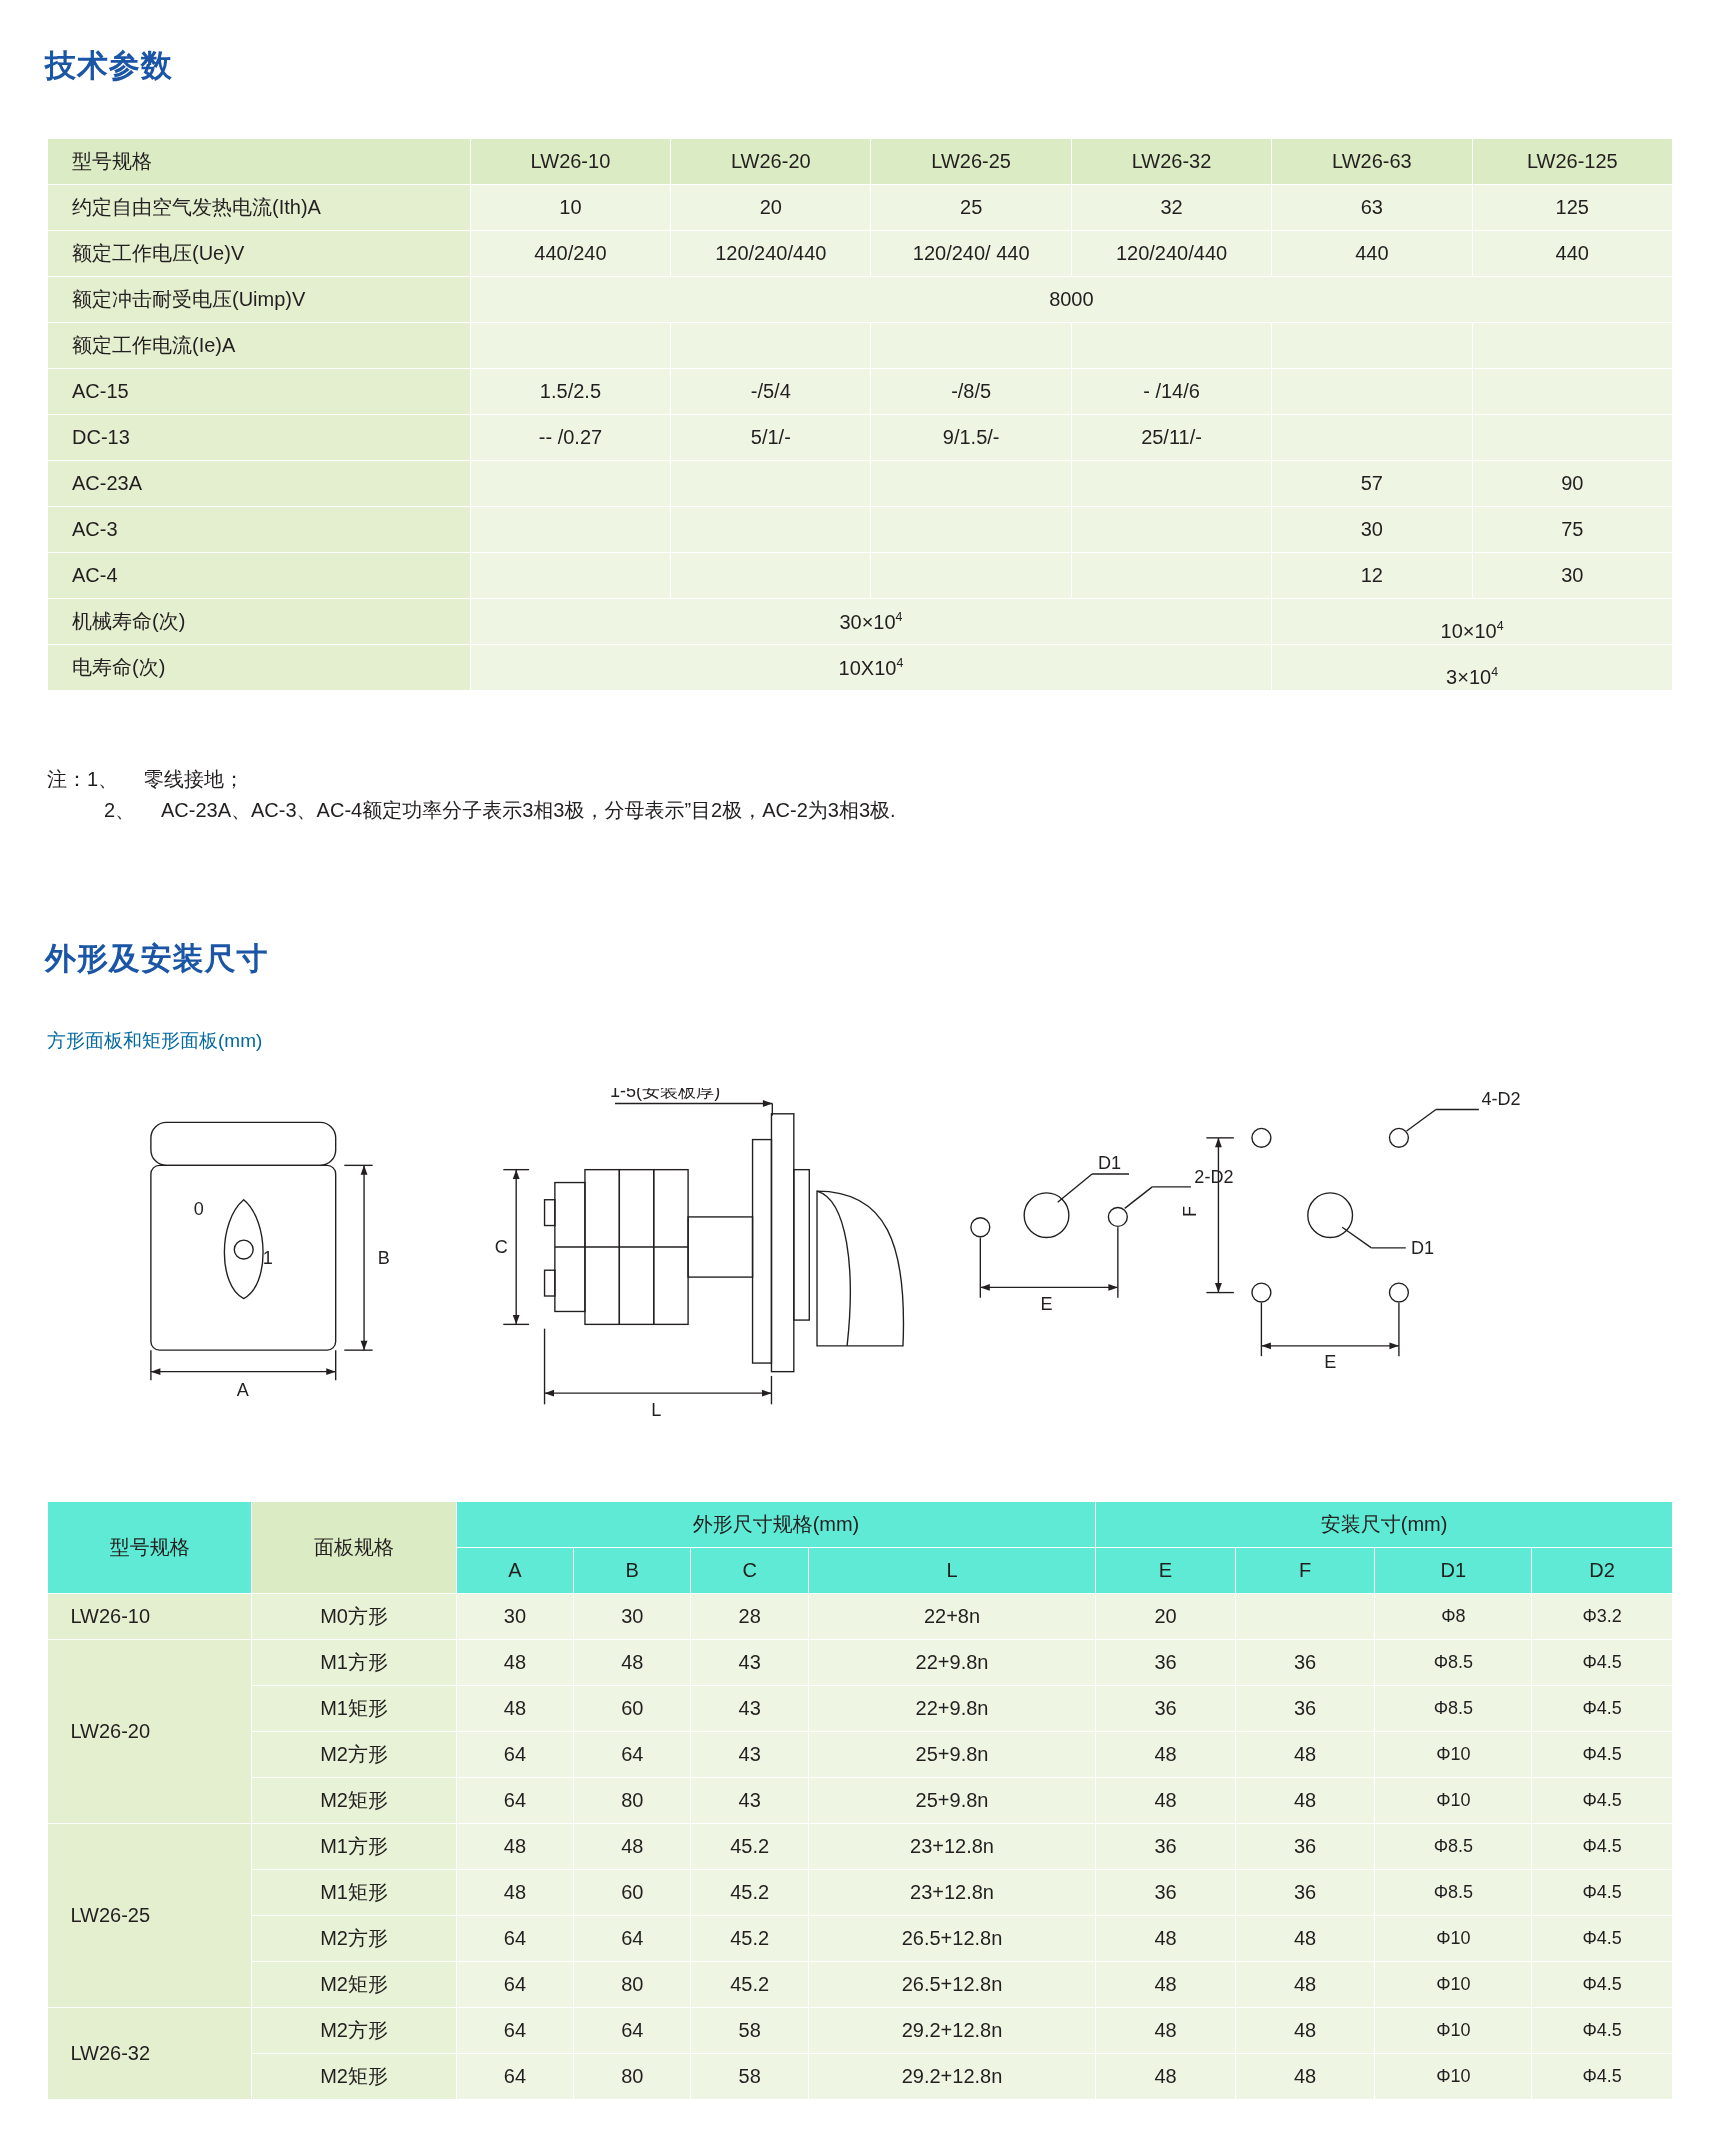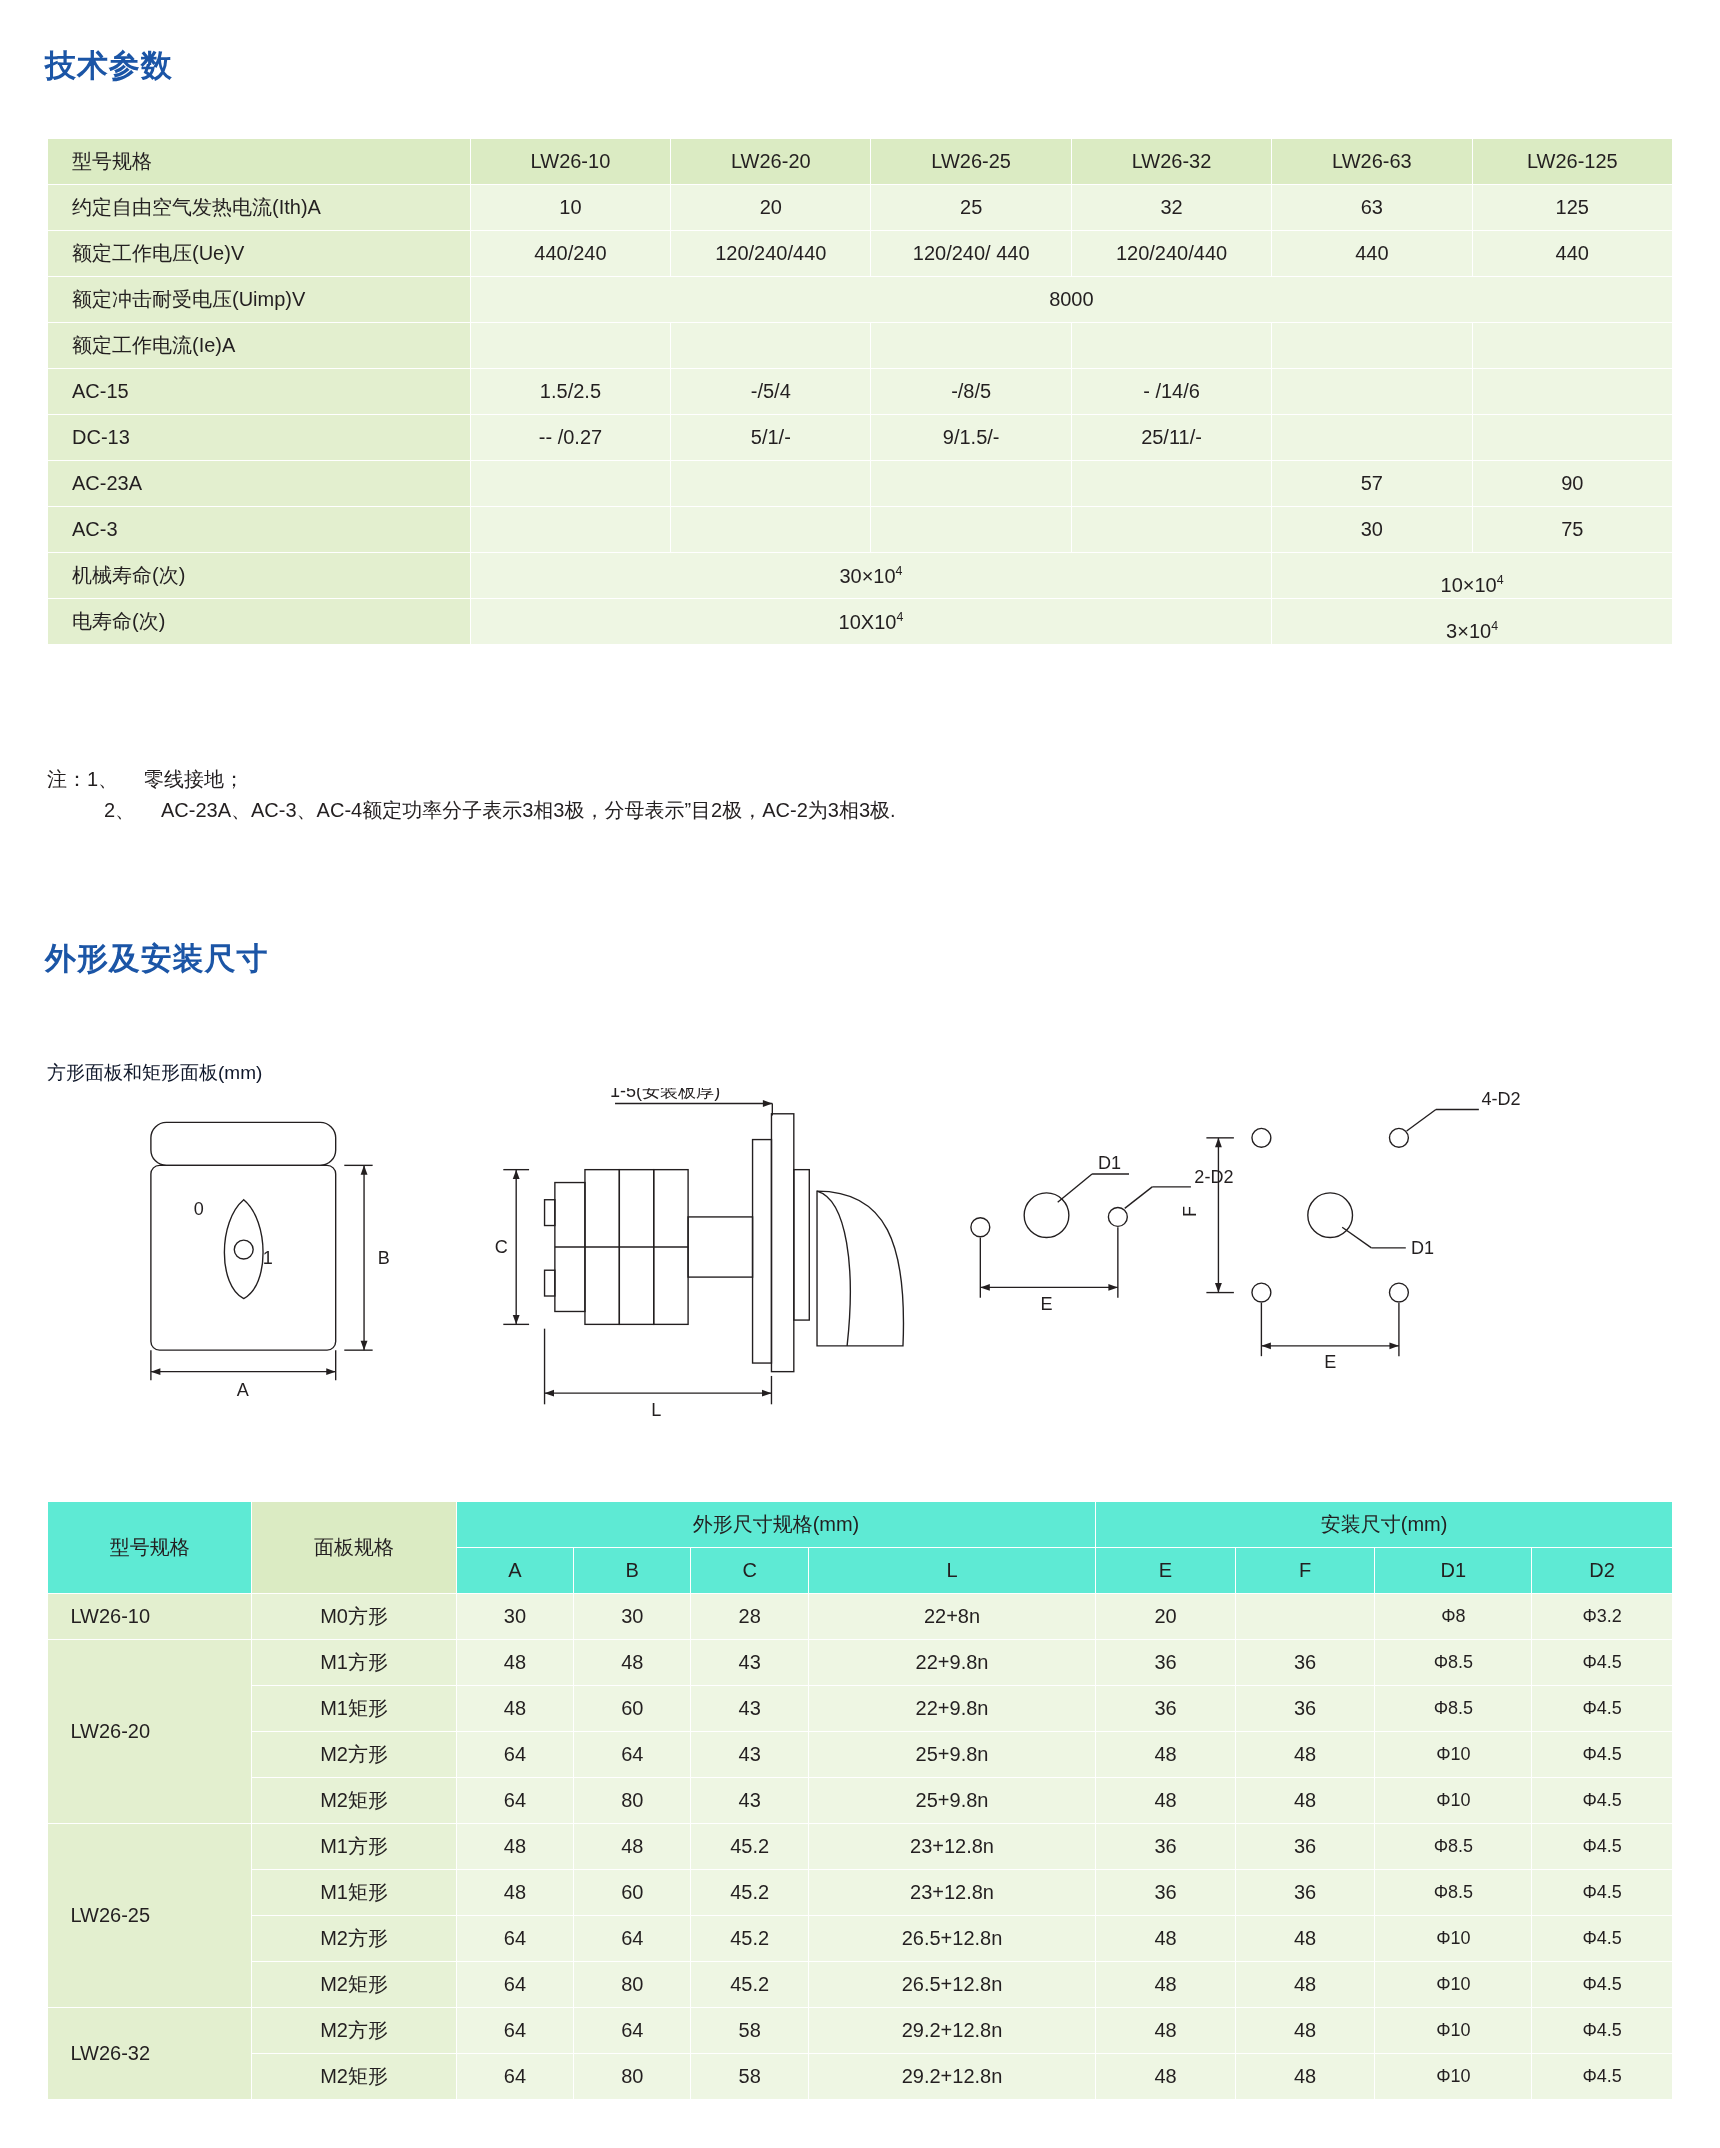--- a/index.html
+++ b/index.html
@@ -25,23 +25,23 @@
     font-size: 31px;
     font-weight: bold;
     margin: 0;
     letter-spacing: 0.9px;
   }
   #tech-title { position: absolute; left: 45px; top: 45px; }
   #dim-title  { position: absolute; left: 45px; top: 938px; }
 
   .sub-note {
     position: absolute;
-    left: 47px; top: 1060px;
+    left: 47px; top: 1028px;
     font-size: 19px;
-    color: #0f172a;
+    color: #0369a1;
   }
 
   
   table.spec {
     position: absolute;
     left: 47px;
     top: 138px;
     width: 1626px;
     border-collapse: collapse;
     font-size: 20px;
@@ -204,20 +204,29 @@
       <tr>
         <td class="rowhead">AC-3</td>
         <td></td>
         <td></td>
         <td></td>
         <td></td>
         <td>30</td>
         <td>75</td>
       </tr>
 
+      <tr>
+        <td class="rowhead">AC-4</td>
+        <td></td>
+        <td></td>
+        <td></td>
+        <td></td>
+        <td>12</td>
+        <td>30</td>
+      </tr>
 
       <tr>
         <td class="rowhead">机械寿命(次)</td>
         <td colspan="4"><span>30×10</span><sup>4</sup></td>
         <td colspan="2" style="vertical-align:bottom;padding-bottom:1.7px;"><span>10×10</span><sup>4</sup></td>
       </tr>
 
       <tr>
         <td class="rowhead">电寿命(次)</td>
         <td colspan="4"><span>10X10</span><sup>4</sup></td>

